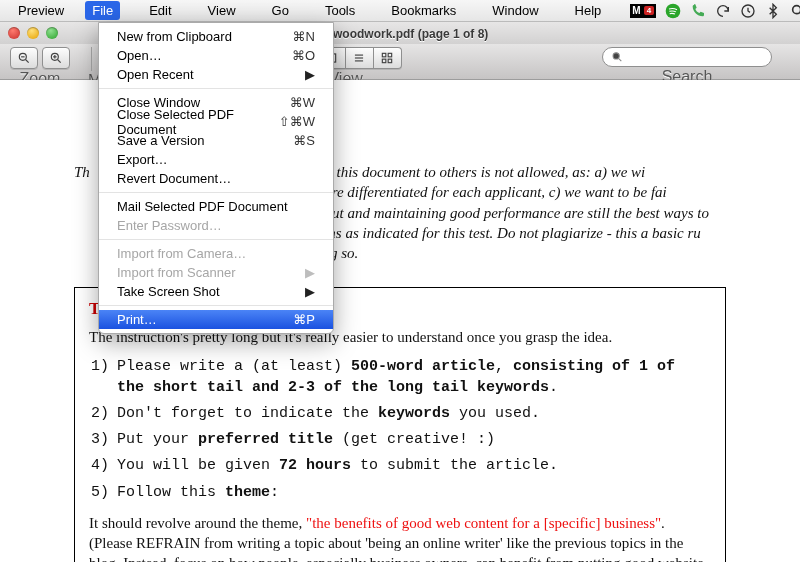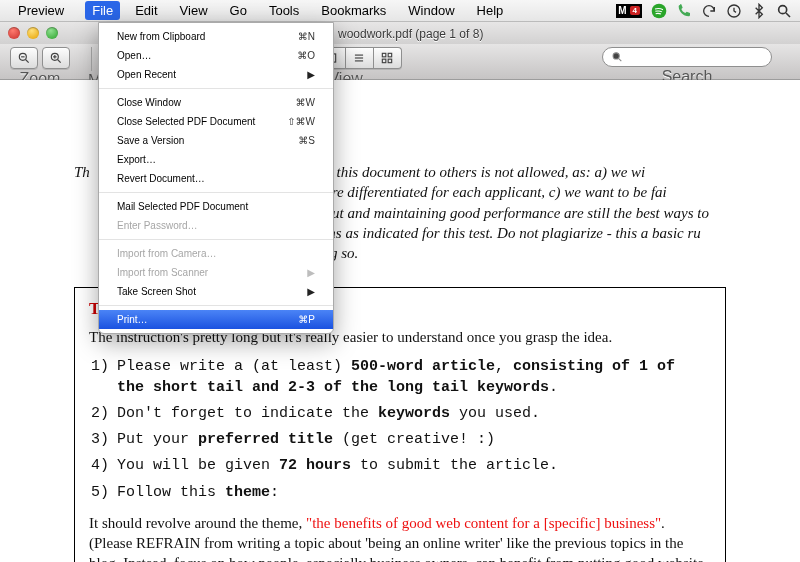--- a/index.html
+++ b/index.html
@@ -1,28 +1,28 @@
 <!DOCTYPE html>
 <html><head>
 <meta charset="utf-8">
 <style>
 * { margin:0; padding:0; box-sizing:border-box; }
 body { font-family:"Lucida Grande","Helvetica Neue",Arial,sans-serif; font-size:12px; background:#fff; width:800px; height:562px; overflow:hidden; position:relative; }
 
 .menubar { height:22px; background:linear-gradient(#f6f6f6,#e6e6e6); border-bottom:1px solid #bbb; display:flex; align-items:center; padding:0 8px; font-size:13px; }
 .menubar .apple { margin-right:10px; color:#1a1a1a; font-size:16px; }
 .menubar .appname { font-weight:normal; margin-right:21px; }
-.menubar .menuitem { margin-right:8px; padding:2px 7px; border-radius:3px; cursor:default; }
+.menubar .menuitem { margin-right:22px; padding:2px 7px; border-radius:3px; cursor:default; }
 .menubar .menuitem.open { background:#2a66e8; color:#fff; }
 .menubar-right { margin-left:auto; display:flex; align-items:center; gap:9px; color:#2a2a2a; }
 .menubar-right svg { width:16px; height:16px; }
 .menubar-right .adobe { background:#000; color:#fff; font-weight:bold; font-size:10px; padding:1px 2px; display:inline-flex; align-items:center; gap:3px; line-height:1.2;}
 .menubar-right .adobe .badge { background:#c22; font-size:8px; padding:0 3px; border-radius:2px;}
 
-.titlebar { height:22px; background:linear-gradient(#e7e6e6,#d2d1d1); display:flex; align-items:center; padding:0 8px; font-size:12px; position:relative; }
+.titlebar { height:22px; background:linear-gradient(#e7e6e6,#d2d1d1); display:flex; align-items:center; padding:0 8px; font-size:12px; position:relative;font-weight:bold; }
 .traffic { display:flex; gap:7px; margin-right:10px; }
 .traffic span { width:12px; height:12px; border-radius:50%; display:block; box-shadow:inset 0 1px 1px rgba(0,0,0,.3);}
 .t-red{background:radial-gradient(circle at 40% 30%,#ff7b6f,#c9302c);}
 .t-yel{background:radial-gradient(circle at 40% 30%,#ffe07a,#e6a100);}
 .t-grn{background:radial-gradient(circle at 40% 30%,#8fe08f,#2aa22a);}
 .title-text { position:absolute; left:50%; transform:translateX(-50%); color:#3a3a3a; text-shadow:0 1px 0 #fff; }
 .title-text .icon { display:inline-block; width:14px; height:14px; vertical-align:-2px; margin-right:4px;}
 
 .toolbar { height:36px; background:linear-gradient(#e6e5e5,#c6c4c4); border-bottom:1px solid #9c9c9c; display:flex; align-items:flex-start; padding:3px 10px 0 10px; position:relative; }
 .toolbar .group { display:flex; flex-direction:column; align-items:center; margin-right:18px; }
@@ -32,21 +32,21 @@
 .toolbar .seg { border-radius:0; margin:0; border-left-width:0;}
 .toolbar .seg:first-child { border-left-width:1px; border-radius:4px 0 0 4px;}
 .toolbar .seg:last-child { border-radius:0 4px 4px 0;}
 .toolbar .label { font-size:16px; color:#555; margin-top:1px; text-shadow:0 1px 0 #fff;}
 .toolbar svg { width:14px; height:14px; fill:#444; }
 .toolbar .search { margin-left:auto; }
 .toolbar .searchbox { width:170px; height:20px; border:1px solid #8f8f8f; border-radius:10px; background:#fff; padding:0 8px; display:flex; align-items:center; gap:5px;}
 .toolbar .searchbox input { border:none; outline:none; width:100%; font-size:11px;}
 .toolbar .divider { width:1px; height:24px; background:#aaa; margin:0 6px 0 0;}
 
-.dropdown { position:absolute; left:98px; top:22px; width:236px; background:#fff; border:1px solid #aaa; border-radius:0 0 6px 6px; box-shadow:0 8px 24px rgba(0,0,0,.35); padding:4px 0; z-index:50; font-size:10px;}
+.dropdown { position:absolute; left:98px; top:22px; width:236px; background:#fff; border:1px solid #aaa; border-radius:0 0 6px 6px; box-shadow:0 8px 24px rgba(0,0,0,.35); padding:4px 0; z-index:50; font-size:13px;}
 .dropdown .row { display:flex; align-items:center; height:19px; padding:0 18px 0 18px; cursor:default; color:#000; }
 .dropdown .row.disabled { color:#a6a6a6; }
 .dropdown .row .label { flex:1;}
 .dropdown .row .sc { font-family:"Lucida Grande",sans-serif; color:#333;}
 .dropdown .row .chev { color:#222;}
 .dropdown .row.disabled .chev { color:#bdbdbd;}
 .dropdown hr { border:none; border-top:1px solid #e3e3e3; margin:4px 0;}
 .dropdown .row.sel { background:linear-gradient(#4b84f6,#1a52e0); color:#fff;}
 .dropdown .row.sel .sc { color:#fff;}
 

